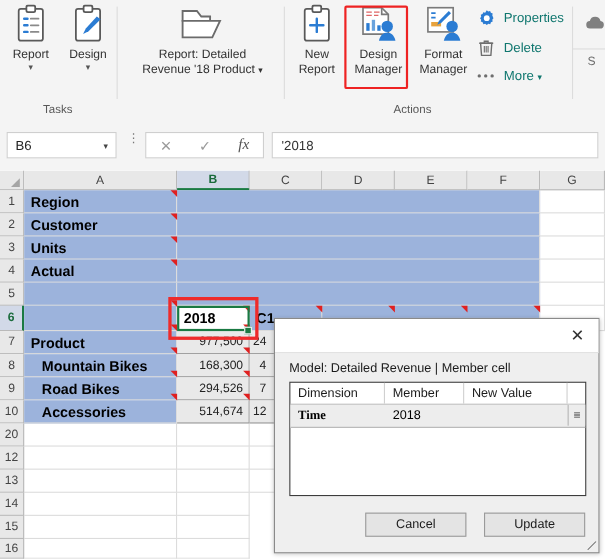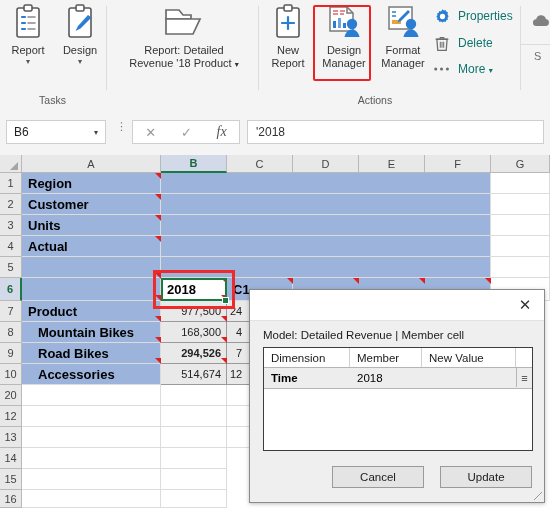--- a/index.html
+++ b/index.html
@@ -308,21 +308,21 @@
     <div class="cell hdr" style="left:161px;top:123px;width:66px;height:23px;background:#ffffff;">2018</div>
     <div class="cell hdr" style="left:227px;top:123px;width:66px;height:23px;background:#9cb3dc;">C1</div>
 
     <div class="cell selbg lbl" style="left:22px;top:146px;width:139px;height:21px;">Product</div>
     <div class="cell selbg lbl ind" style="left:22px;top:167px;width:139px;height:21px;">Mountain Bikes</div>
     <div class="cell selbg lbl ind" style="left:22px;top:188px;width:139px;height:21px;">Road Bikes</div>
     <div class="cell selbg lbl ind" style="left:22px;top:209px;width:139px;height:21px;">Accessories</div>
 
     <div class="cell num" style="left:161px;top:146px;width:66px;height:21px;">977,500</div>
     <div class="cell num" style="left:161px;top:167px;width:66px;height:21px;">168,300</div>
-    <div class="cell num" style="left:161px;top:188px;width:66px;height:21px;font-weight:bold;">294,526</div>
+    <div class="cell num" style="left:161px;top:188px;width:66px;height:21px;">294,526</div>
     <div class="cell num" style="left:161px;top:209px;width:66px;height:21px;">514,674</div>
 
     <div class="cell num" style="left:227px;top:146px;width:66px;height:21px;justify-content:flex-start;padding-left:3px;">24</div>
     <div class="cell num" style="left:227px;top:167px;width:66px;height:21px;justify-content:flex-start;padding-left:9px;">4</div>
     <div class="cell num" style="left:227px;top:188px;width:66px;height:21px;justify-content:flex-start;padding-left:9px;">7</div>
     <div class="cell num" style="left:227px;top:209px;width:66px;height:21px;justify-content:flex-start;padding-left:3px;">12</div>
 
     <div class="cell" style="left:22px;top:230px;width:139px;height:21px;"></div>
     <div class="cell" style="left:22px;top:251px;width:139px;height:21px;"></div>
     <div class="cell" style="left:22px;top:272px;width:139px;height:21px;"></div>
@@ -379,21 +379,21 @@
     <div class="model">Model: Detailed Revenue | Member cell</div>
 
     <div class="dtable">
       <div class="dthead">
         <div style="width:86px;">Dimension</div>
         <div style="width:72px;">Member</div>
         <div style="width:94px;">New Value</div>
         <div style="width:16px;border-right:none;"></div>
       </div>
       <div class="dtrow">
-        <div class="c c1" style="width:86px;">Time</div>
+        <div class="c c1" style="width:86px;font-family:Liberation Serif, serif;">Time</div>
         <div class="c" style="width:72px;">2018</div>
         <div class="c" style="width:94px;"></div>
         <div class="grip">≡</div>
       </div>
     </div>
 
     <div class="dbtn cancel">Cancel</div>
     <div class="dbtn update">Update</div>
     <div class="rsz"></div>
   </div>

